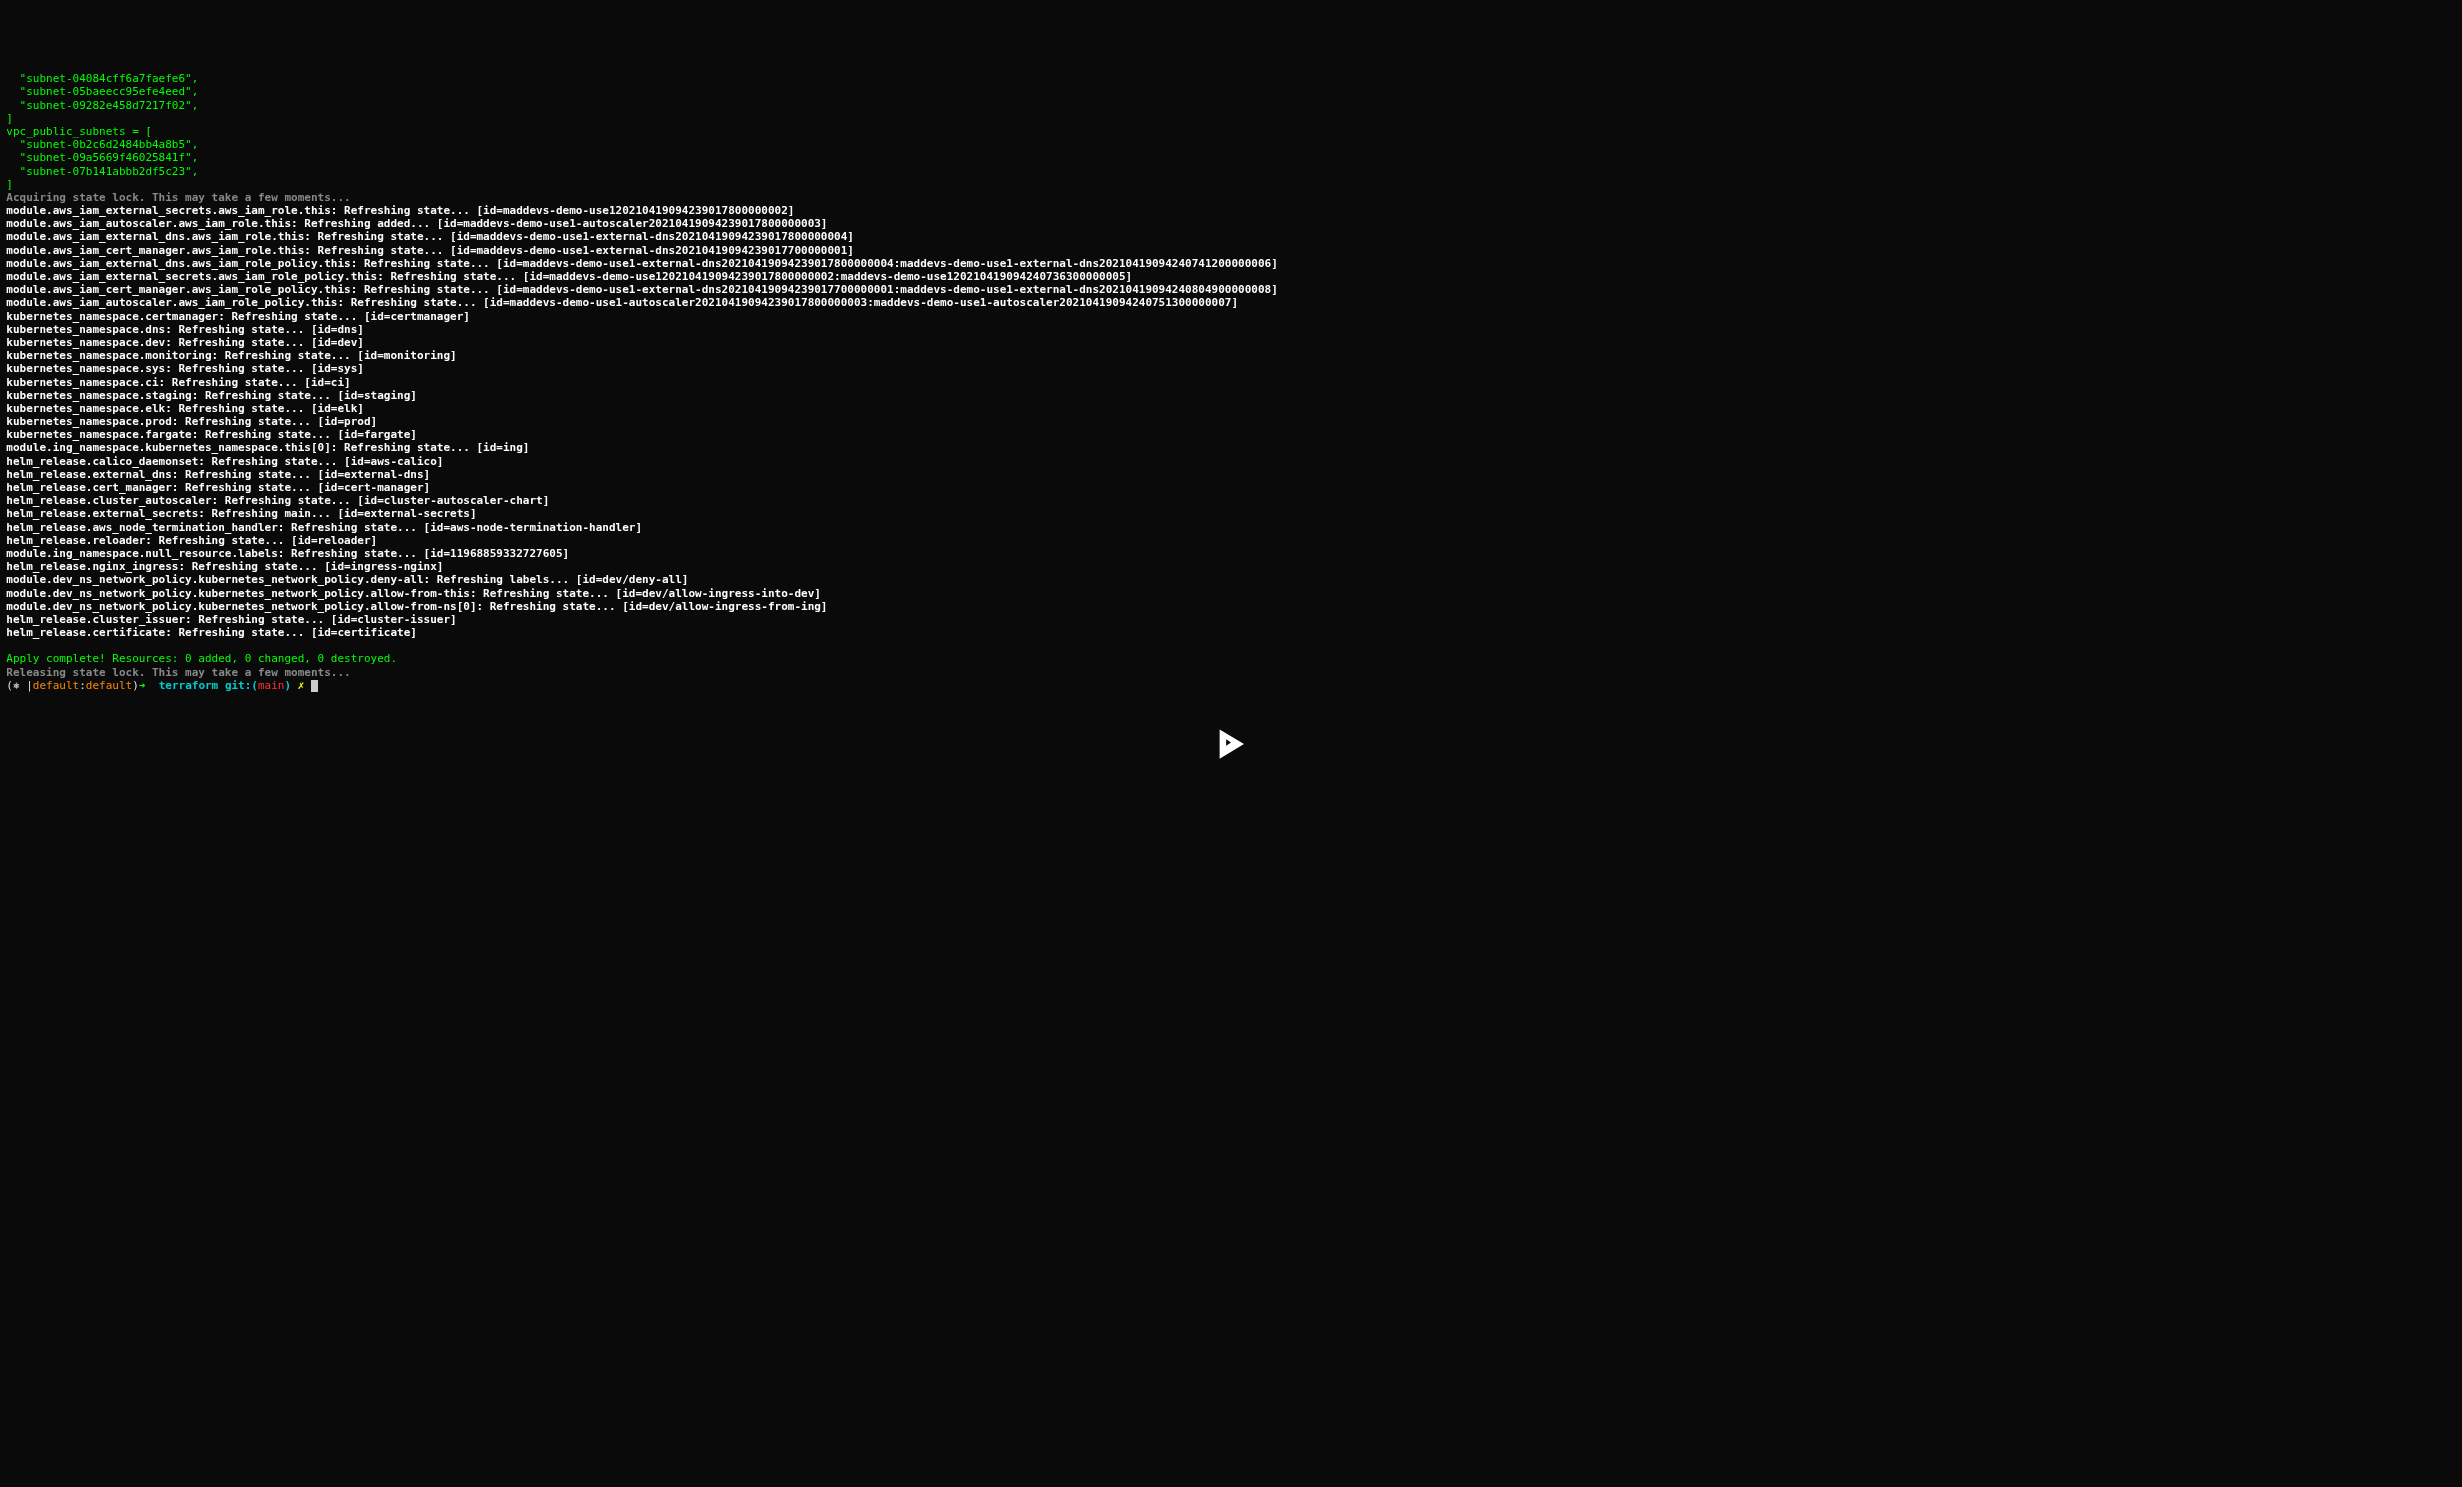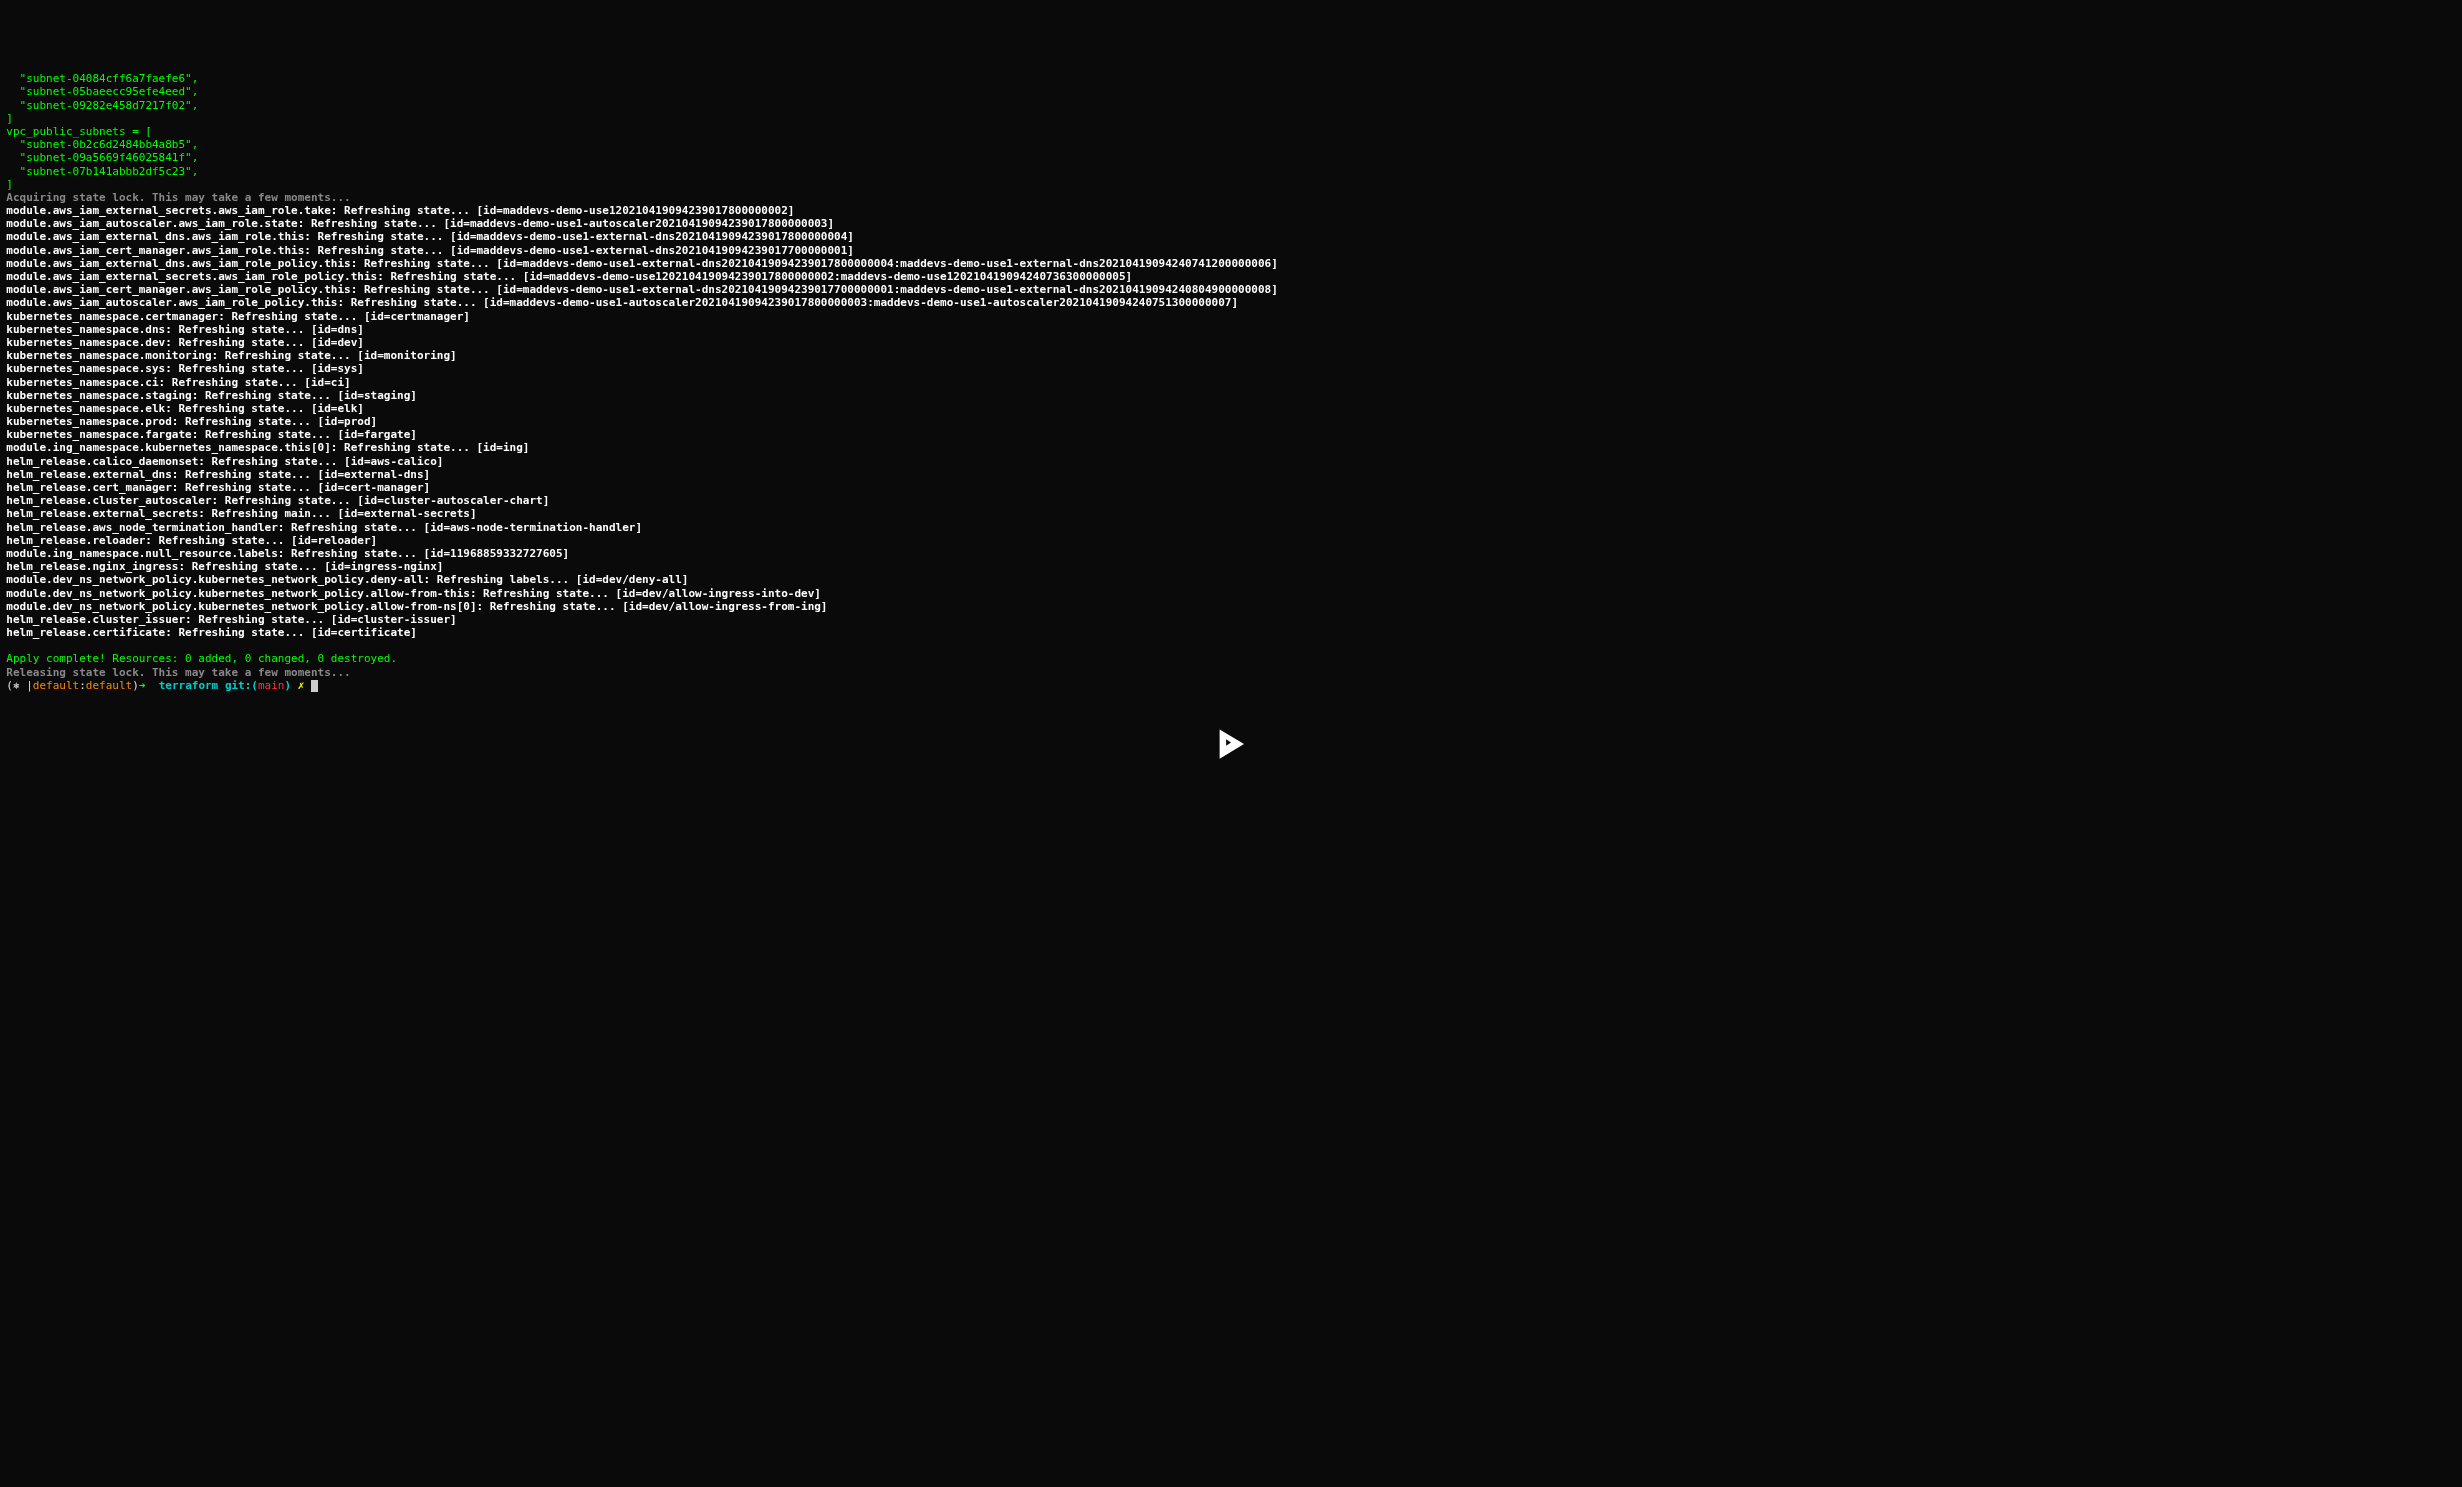--- a/index.html
+++ b/index.html
@@ -65,22 +65,22 @@
 <span class="green">  "subnet-04084cff6a7faefe6",</span>
 <span class="green">  "subnet-05baeecc95efe4eed",</span>
 <span class="green">  "subnet-09282e458d7217f02",</span>
 <span class="green">]</span>
 <span class="green">vpc_public_subnets = [</span>
 <span class="green">  "subnet-0b2c6d2484bb4a8b5",</span>
 <span class="green">  "subnet-09a5669f46025841f",</span>
 <span class="green">  "subnet-07b141abbb2df5c23",</span>
 <span class="green">]</span>
 <span class="grey">Acquiring state lock. This may take a few moments...</span>
-<div id="refresh-container"><span class="white">module.aws_iam_external_secrets.aws_iam_role.take: Refreshing state... [id=maddevs-demo-use120210419094239017800000002]</span>
-<span class="white">module.aws_iam_autoscaler.aws_iam_role.state: Refreshing state... [id=maddevs-demo-use1-autoscaler20210419094239017800000003]</span>
+<div id="refresh-container"><span class="white">module.aws_iam_external_secrets.aws_iam_role.this: Refreshing state... [id=maddevs-demo-use120210419094239017800000002]</span>
+<span class="white">module.aws_iam_autoscaler.aws_iam_role.this: Refreshing added... [id=maddevs-demo-use1-autoscaler20210419094239017800000003]</span>
 <span class="white">module.aws_iam_external_dns.aws_iam_role.this: Refreshing state... [id=maddevs-demo-use1-external-dns20210419094239017800000004]</span>
 <span class="white">module.aws_iam_cert_manager.aws_iam_role.this: Refreshing state... [id=maddevs-demo-use1-external-dns20210419094239017700000001]</span>
 <span class="white">module.aws_iam_external_dns.aws_iam_role_policy.this: Refreshing state... [id=maddevs-demo-use1-external-dns20210419094239017800000004:maddevs-demo-use1-external-dns20210419094240741200000006]</span>
 <span class="white">module.aws_iam_external_secrets.aws_iam_role_policy.this: Refreshing state... [id=maddevs-demo-use120210419094239017800000002:maddevs-demo-use120210419094240736300000005]</span>
 <span class="white">module.aws_iam_cert_manager.aws_iam_role_policy.this: Refreshing state... [id=maddevs-demo-use1-external-dns20210419094239017700000001:maddevs-demo-use1-external-dns20210419094240804900000008]</span>
 <span class="white">module.aws_iam_autoscaler.aws_iam_role_policy.this: Refreshing state... [id=maddevs-demo-use1-autoscaler20210419094239017800000003:maddevs-demo-use1-autoscaler20210419094240751300000007]</span>
 <span class="white">kubernetes_namespace.certmanager: Refreshing state... [id=certmanager]</span>
 <span class="white">kubernetes_namespace.dns: Refreshing state... [id=dns]</span>
 <span class="white">kubernetes_namespace.dev: Refreshing state... [id=dev]</span>
 <span class="white">kubernetes_namespace.monitoring: Refreshing state... [id=monitoring]</span>

